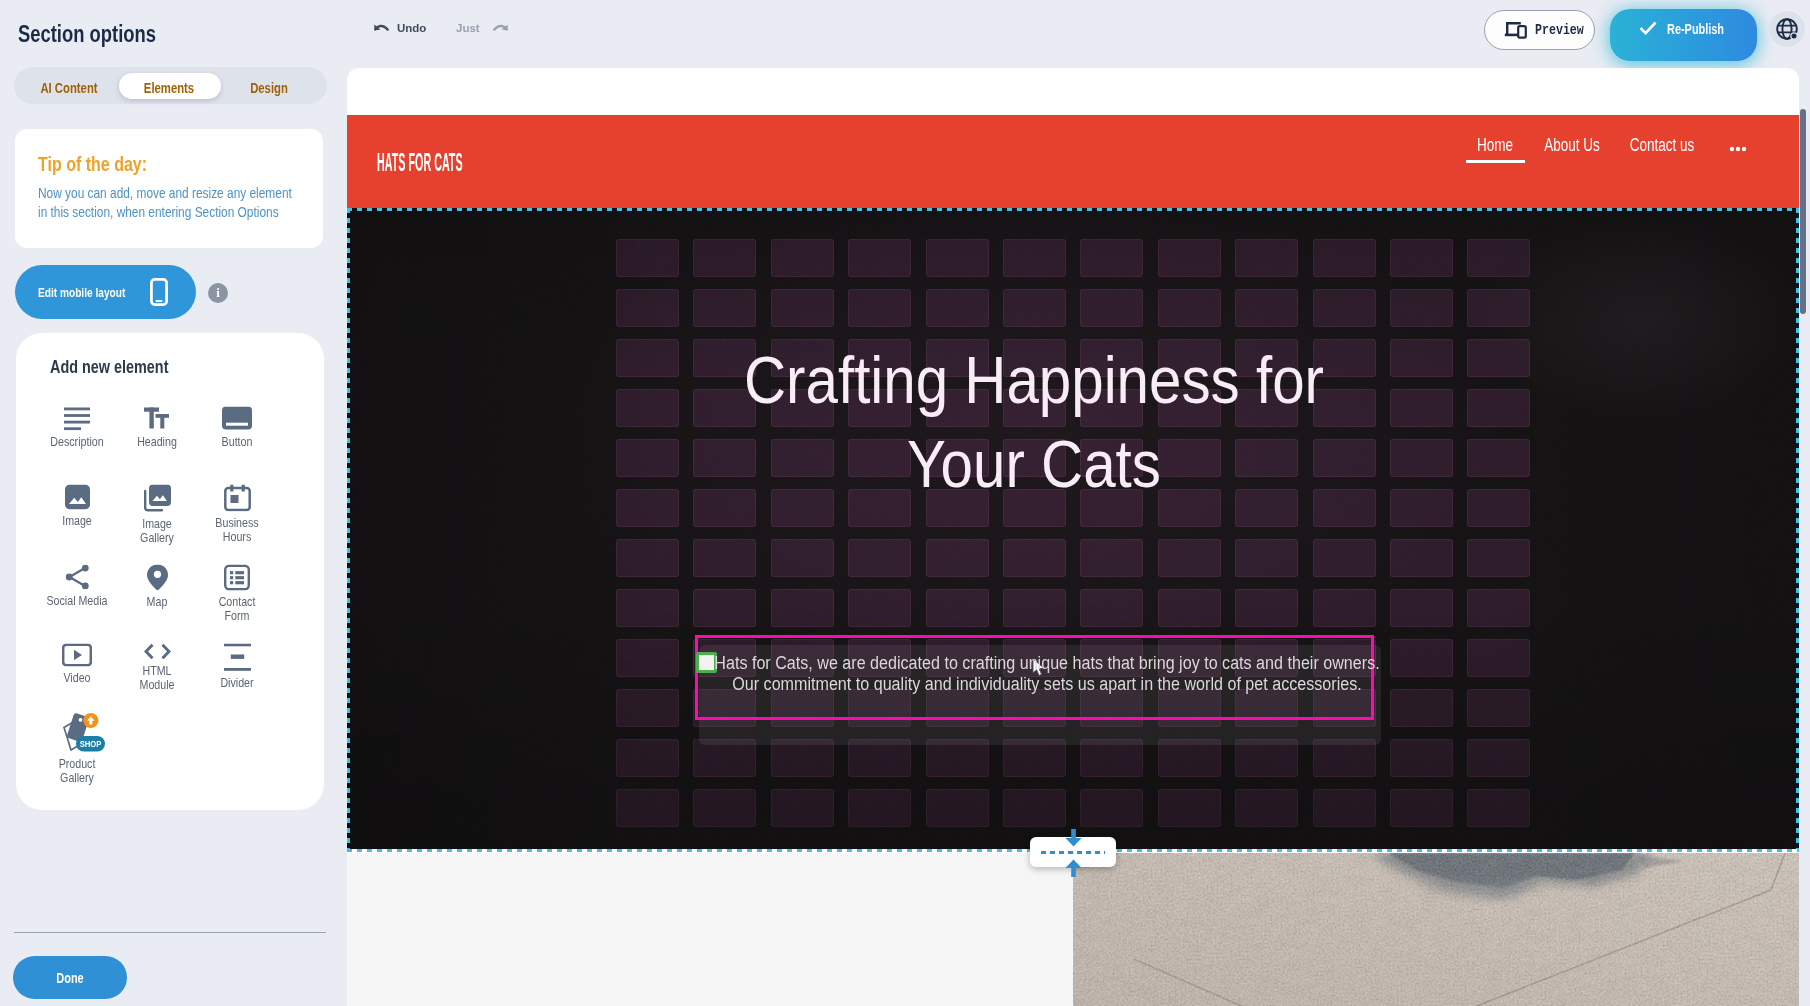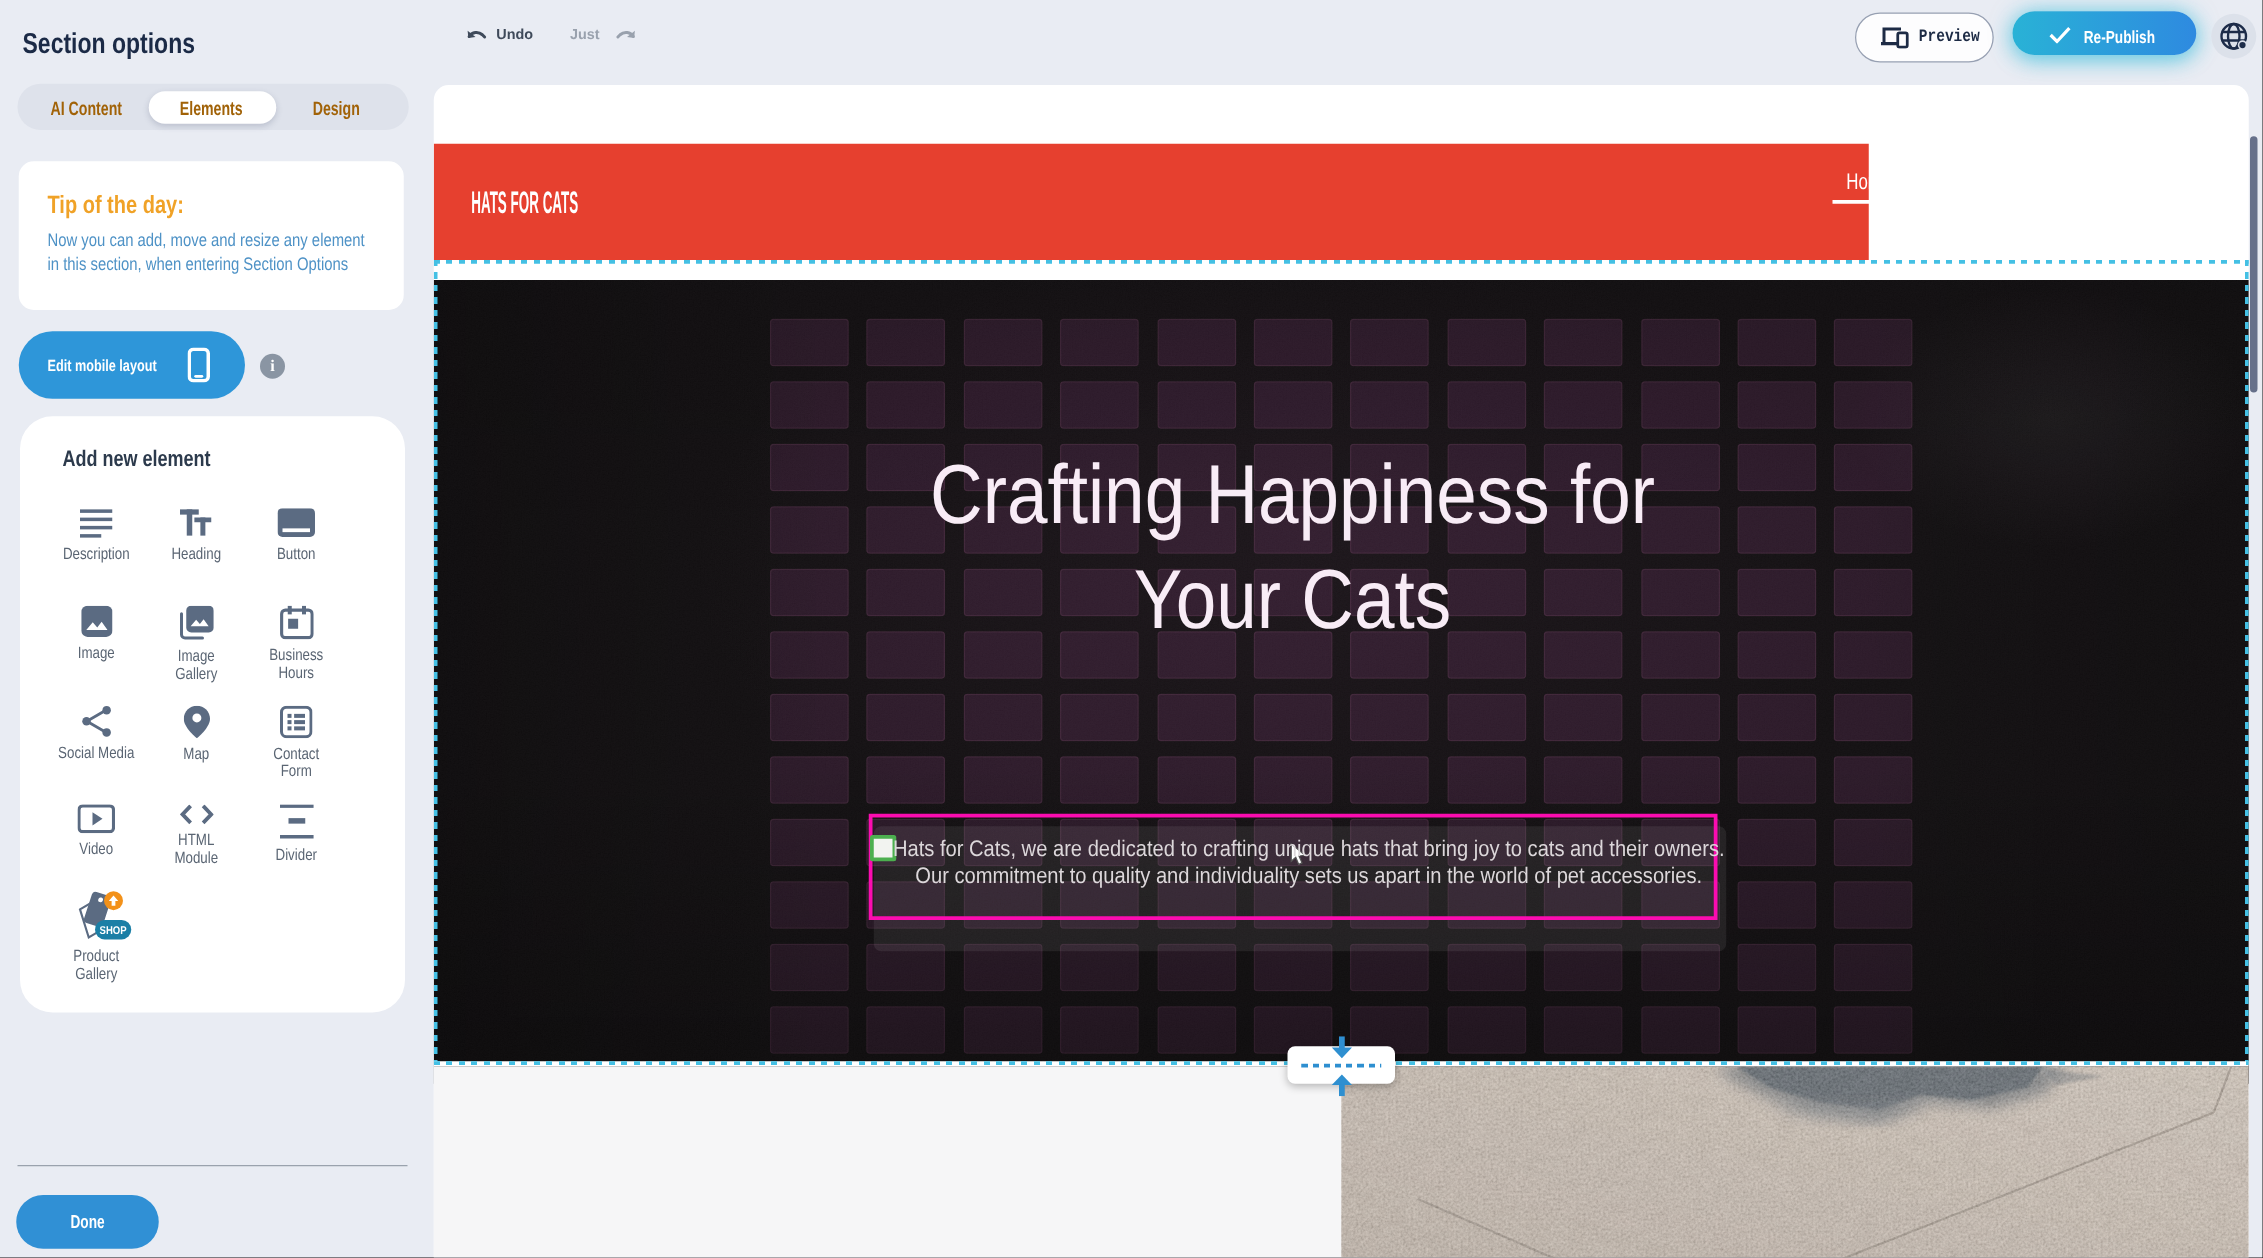--- a/index.html
+++ b/index.html
@@ -2,21 +2,21 @@
 <html><head><meta charset="utf-8">
 <style>
   html,body{margin:0;padding:0;}
   body{width:1810px;height:1006px;position:relative;overflow:hidden;background:#e9ecf3;
        font-family:"Liberation Sans",sans-serif;}
   .abs{position:absolute;}
   .sxl{transform-origin:left center;white-space:nowrap;}
   #title{left:18px;top:21px;font-size:23px;font-weight:bold;color:#1b2a46;transform:scaleX(.80);}
   .undotxt{top:22px;font-size:11.5px;font-weight:bold;}
   #previewbtn{left:1484px;top:10px;width:109px;height:38px;border:1px solid #97a0b2;border-radius:20px;background:#fdfdfe;font-family:Liberation Mono, monospace;}
-  #republish{left:1610px;top:9px;width:147px;height:35px;border-radius:20px;
+  #republish{left:1610px;top:9px;width:147px;height:52px;border-radius:20px;
       background:linear-gradient(90deg,#29b2d6,#2e8ae0);
       box-shadow:0 0 18px rgba(42,185,218,.55),0 6px 16px rgba(42,185,218,.4);}
   #globe{left:1769px;top:11px;width:36px;height:36px;border-radius:50%;background:#dce1ea;
       display:flex;align-items:center;justify-content:center;}
   #tabbar{left:14px;top:67px;width:313px;height:37px;background:#dee2eb;border-radius:19px;font-size:15.5px;font-weight:bold;color:#a16207;}
   #tabbar .t{position:absolute;top:12px;transform:translateX(-50%) scaleX(.73);white-space:nowrap;}
   #elpill{left:105px;top:6px;width:102px;height:26px;background:#fff;border-radius:14px;box-shadow:0 2px 5px rgba(60,70,100,.22);}
   #tipcard{left:15px;top:129px;width:308px;height:119px;background:#fff;border-radius:12px;}
   #tiph{left:38px;top:153px;font-size:20px;font-weight:bold;color:#f0a227;transform:scaleX(.80);}
   #tipp{left:38px;top:184px;font-size:14.5px;line-height:18.7px;color:#4e92c6;transform:scaleX(.82);}
@@ -30,25 +30,25 @@
   .cell svg{display:inline-block;transform:translateY(2.5px);}
   .cell .lb{margin-top:3px;font-size:13px;line-height:13.5px;color:#5a6573;transform:scaleX(.82);}
   #sidehr{left:14px;top:932px;width:312px;height:1px;background:#9aa2ad;}
   #donebtn{left:13px;top:956px;width:114px;height:43px;border-radius:22px;background:#3090d5;}
   #donebtn span{position:absolute;left:50%;top:13px;font-size:15px;font-weight:bold;color:#fff;transform:translateX(-50%) scaleX(.73);}
   #canvas{left:347px;top:68px;width:1452px;height:938px;background:#fff;border-radius:12px 12px 0 0;overflow:hidden;}
   .dot{position:absolute;width:12px;height:12px;border-radius:50%;background:#e9e9ec;top:16px;}
   #urlpill{left:56px;top:3px;width:1392px;height:36px;border-radius:18px;background:#f2f2f4;}
   #urltxt{left:92px;top:15px;font-size:17.5px;color:#8a3333;transform:scaleX(.94);}
   #domaintxt{left:337px;top:14.5px;font-size:17.5px;font-weight:bold;color:#3db648;transform:scaleX(.89);}
-  #redhdr{left:0;top:47px;width:1148px;height:93px;background:#e6402f;}
+  #redhdr{left:0;top:47px;width:1452px;height:93px;background:#e6402f;}
   #logo{left:30px;top:33px;font-size:25px;font-weight:bold;color:#fff;transform:scaleX(.43);transform-origin:left center;white-space:nowrap;}
   .nav{top:20px;font-size:18px;color:#fff;transform:translateX(-50%) scaleX(.75);white-space:nowrap;}
   #navul{left:1119px;top:44.5px;width:59px;height:3.5px;background:#fff;}
-  #hero{left:0;top:140px;width:1452px;height:643px;background:#0d0a0c;overflow:hidden;margin-top:16px;}
+  #hero{left:0;top:140px;width:1452px;height:643px;background:#0d0a0c;overflow:hidden;}
   #tiles{position:absolute;left:269px;top:31px;display:grid;grid-template-columns:repeat(12,63px);grid-auto-rows:38px;column-gap:14.4px;row-gap:12px;}
   #tiles i{background:#271424;border:1px solid rgba(215,140,180,.10);border-radius:3px;}
   #herowash{left:0;top:0;width:1452px;height:643px;
      background:radial-gradient(ellipse 700px 380px at 690px 230px,rgba(150,92,142,.07),transparent 70%),
                 radial-gradient(ellipse 230px 150px at 1295px 110px,rgba(175,155,175,.07),transparent 70%),
                 linear-gradient(90deg,rgba(0,0,0,.30) 0,transparent 22%,transparent 78%,rgba(0,0,0,.16) 97%),
                 linear-gradient(180deg,rgba(0,0,0,.12),transparent 28%,transparent 60%,rgba(0,0,0,.36));}
   .herotxt{color:#f8ecf6;transform:translateX(-50%) scaleX(.85);white-space:nowrap;text-align:center;}
   #h1a{left:687px;top:130px;font-size:67px;line-height:84px;transform:translateX(-50%) scaleX(.87);}
   #h2a{left:687px;top:330px;font-size:29px;letter-spacing:.5px;transform:translateX(-50%);}

